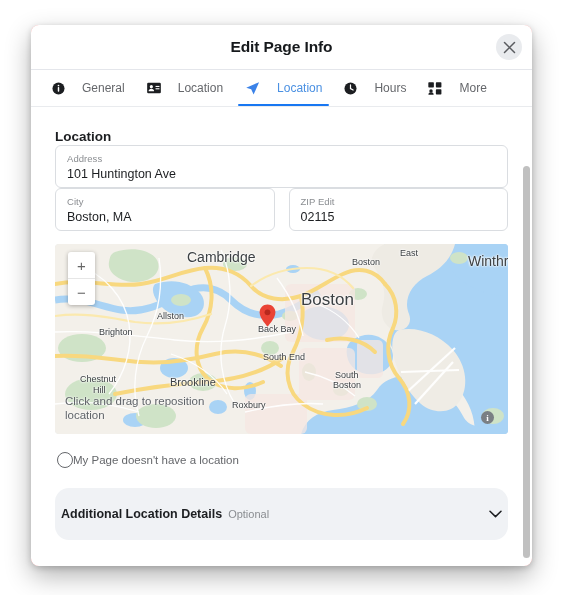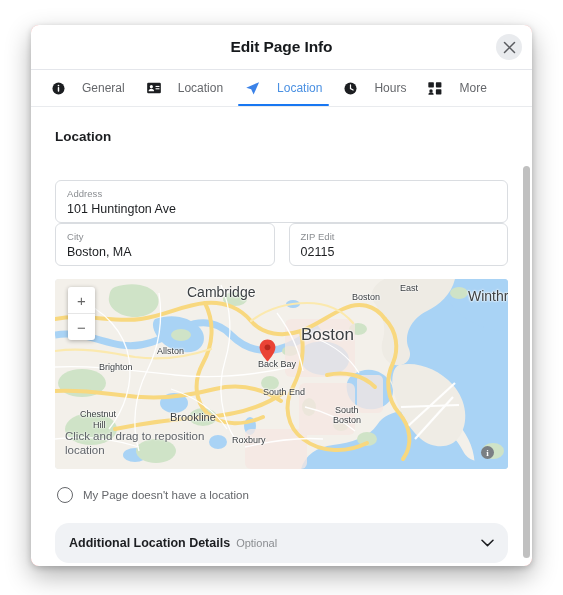--- a/index.html
+++ b/index.html
@@ -135,21 +135,21 @@
     color: #1c1e21;
     line-height: 16px;
     margin-top: 1px;
   }
   .field-row {
     display: flex;
     gap: 14px;
     margin-top: 0;
   }
   .field-row > .field { flex: 1 1 0; }
-  .address-field { margin-top: 36px; }
+  .address-field { margin-top: 1px; }
 
   
   .map-wrap {
     position: relative;
     margin-top: 13px;
     height: 190px;
     border-radius: 4px;
     overflow: hidden;
     background: #e8eaed;
   }
@@ -214,47 +214,46 @@
     white-space: nowrap;
     z-index: 4;
     text-shadow: 0 0 3px #fff, 0 0 2px #fff, 0 0 2px #fff;
     pointer-events: none;
   }
 
   
   .radio-row {
     display: flex;
     align-items: center;
-    gap: 10px;
     margin-top: 18px;
     padding-left: 2px;
   }
   .radio-circle {
     width: 16px;
     height: 16px;
     border-radius: 50%;
     border: 1.5px solid #65676b;
     box-sizing: border-box;
     flex: 0 0 auto;
     cursor: pointer;
   }
   .radio-label {
     font-size: 11.5px;
     color: #65676b;
   }
 
   
   .accordion {
     margin-top: 20px;
-    height: 40px;
+    height: 52px;
     background: #f0f2f5;
     border-radius: 14px;
     display: flex;
     align-items: center;
-    padding: 0 14px;
+    padding: 0 6px;
     cursor: pointer;
   }
   .acc-title {
     font-size: 12.5px;
     font-weight: bold;
     color: #1c1e21;
   }
   .acc-optional {
     font-size: 11px;
     color: #8a8d91;

